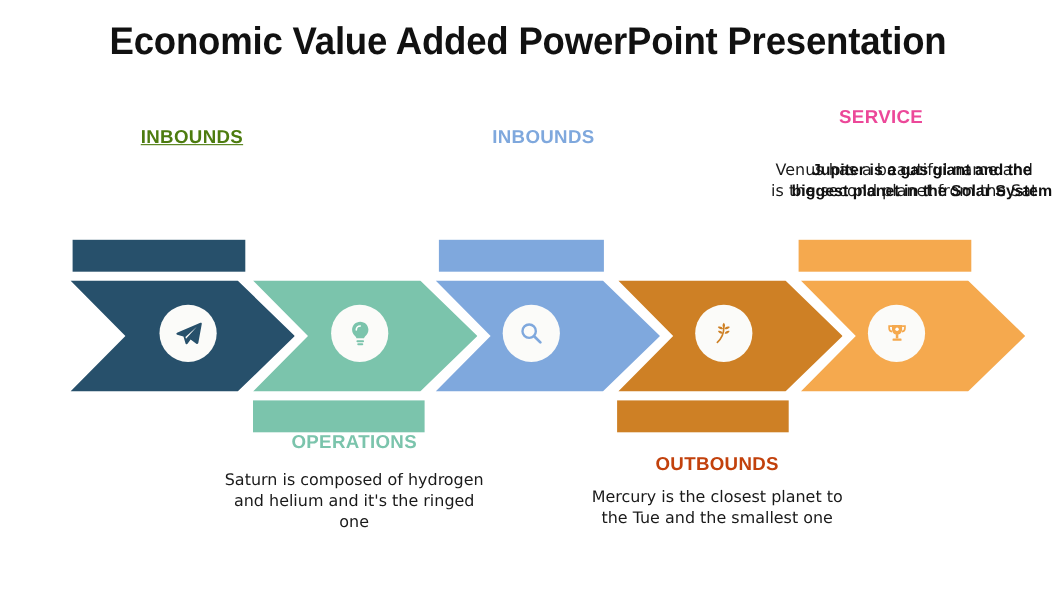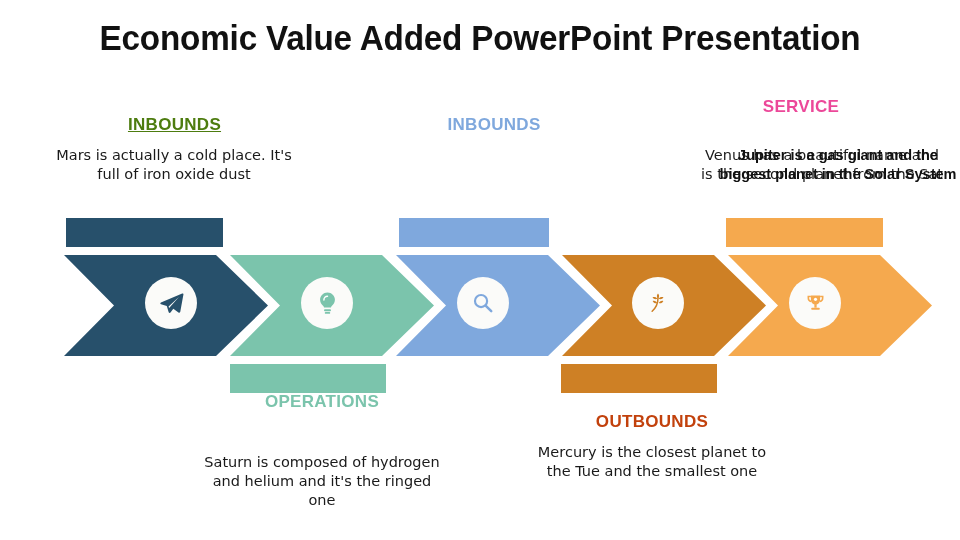--- a/index.html
+++ b/index.html
@@ -41,21 +41,20 @@
   .iconwrap svg{display:block;}
 </style>
 </head>
 <body>
 
 <div class="slide">
 
   <div class="title">Economic Value Added PowerPoint Presentation</div>
 
   <div class="head" style="left:37px;top:115px;width:275px;color:#4d7c0f;text-decoration:underline;">INBOUNDS</div>
-  <div class="body-txt" style="left:45px;top:146px;width:258px;">Mars is actually a cold place. It's full of iron oxide dust</div>
 
   <div class="head" style="left:365px;top:115px;width:258px;color:#7FA8DD;">INBOUNDS</div>
   <div class="body-txt" style="left:375px;top:146px;width:240px;"></div>
 
   <div class="head" style="left:672px;top:97px;width:258px;color:#ec4899;">SERVICE</div>
   <div class="body-txt" style="left:700px;top:146px;width:244px;">Venus has a beautiful name and is the second planet from the Sat</div>
   <div class="body-txt alt" style="left:716px;top:146px;width:244px;">Jupiter is a gas giant and the biggest planet in the Solar System</div>
 
   <div class="band">
 
@@ -129,18 +128,18 @@
         <path d="M16.4 5.2 h2.5 v1.6 c0 1.7-1.1 3-2.6 3.2" stroke="#F5A94E" stroke-width="1.5" fill="none"></path>
         <rect x="10.9" y="12.6" width="2.2" height="3.4" fill="#F5A94E"></rect>
         <rect x="8.1" y="16" width="7.8" height="2.1" rx="0.5" fill="#F5A94E"></rect>
         <circle cx="12" cy="8" r="1.5" fill="#ffffff"></circle>
       </svg>
     </div>
 
   </div>
 
   <div class="head" style="left:190px;top:392px;width:264px;color:#7BC4AC;">OPERATIONS</div>
-  <div class="body-txt" style="left:200px;top:453px;width:244px;text-align:center;">Saturn is composed of hydrogen and helium and it's the ringed one</div>
+  <div class="body-txt" style="left:200px;top:428px;width:244px;text-align:center;">Saturn is composed of hydrogen and helium and it's the ringed one</div>
 
   <div class="head" style="left:520px;top:412px;width:264px;color:#c2410c;">OUTBOUNDS</div>
   <div class="body-txt" style="left:530px;top:443px;width:244px;">Mercury is the closest planet to the Tue and the smallest one</div>
 
 </div>
 
 </body></html>

